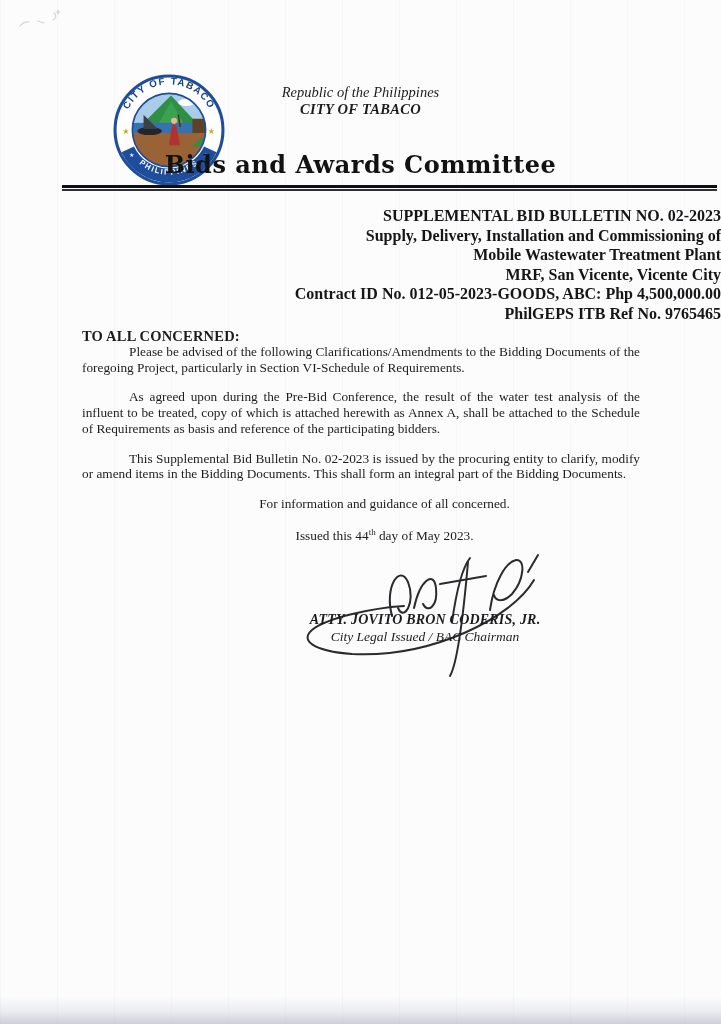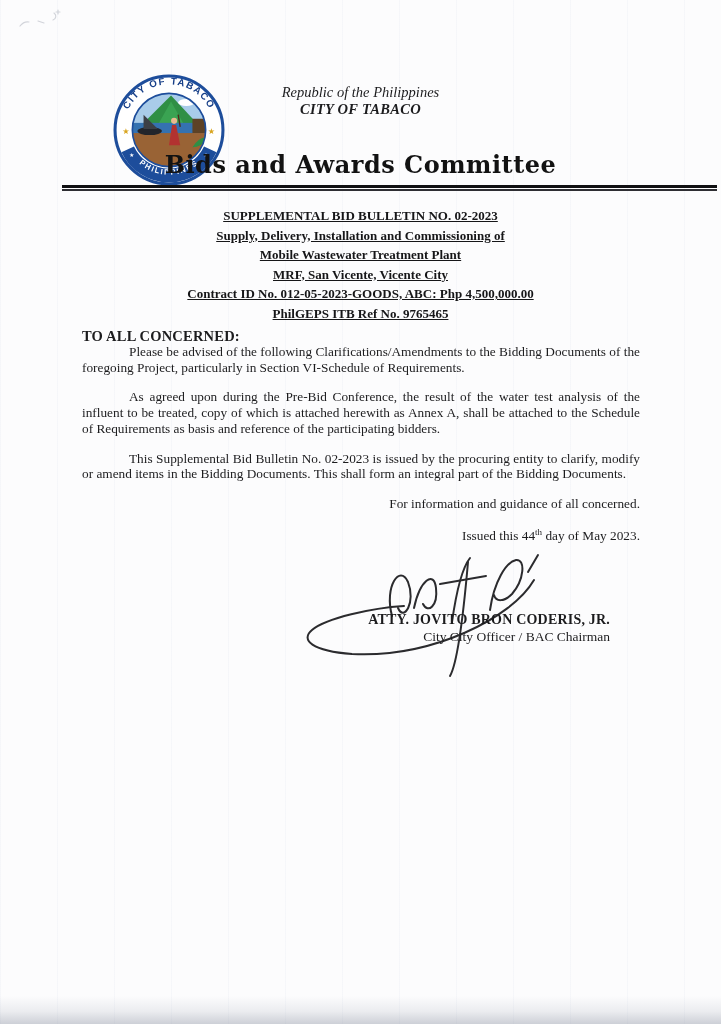--- a/index.html
+++ b/index.html
@@ -33,32 +33,32 @@
 
   .committee{position:absolute;top:150px;left:0;width:100%;text-align:center;
     font-family:"DejaVu Serif","Liberation Serif",serif;
     font-weight:800;font-size:24px;letter-spacing:.5px;color:#121212;
     transform:scaleY(1.04);}
 
   .rule{position:absolute;left:62px;right:4px;top:185px;}
   .rule .r1{height:3px;background:#101012;}
   .rule .r2{height:2px;background:#2e2e33;margin-top:1px;}
 
-  .title-block{position:absolute;top:206px;left:0;width:100%;text-align:center;
-    font-weight:bold;font-size:13px;line-height:19.5px;color:#161618;text-decoration:underline;}
+  .title-block{position:absolute;top:206px;left:0;width:100%;text-align:right;
+    font-weight:bold;font-size:16px;line-height:19.5px;color:#161618;}
 
   .salutation{position:absolute;left:82px;top:328px;font-weight:bold;font-size:14.5px;letter-spacing:.2px;}
 
   .body-text{position:absolute;left:82px;top:344px;width:558px;
     font-size:13.3px;line-height:15.7px;text-align:justify;}
   .body-text p{margin:0 0 14px 0;text-indent:47px;}
-  .body-text p.no-justify{text-align:right;}
+  .body-text p.no-justify{text-align:center;}
   sup{font-size:9px;line-height:0;vertical-align:super;}
 
-  .sig-block{position:absolute;left:240px;top:612px;width:370px;text-align:right;}
+  .sig-block{position:absolute;left:240px;top:612px;width:370px;text-align:center;font-style:italic;}
   .sig-name{font-weight:bold;font-size:14px;letter-spacing:.2px;}
   .sig-title{font-size:13.5px;margin-top:1px;}
   .sig-scribble{position:absolute;left:282px;top:550px;pointer-events:none;}
 </style>
 </head>
 <body>
 
 <div class="page">
 
   <svg class="pencil-marks" width="110" height="36" viewBox="0 0 110 36">
@@ -152,17 +152,17 @@
       <path d="M170,72 C174,44 180,18 188,8"></path>
       <path d="M158,34 L 204,26"></path>
       <path d="M208,60 C212,32 224,12 234,10 C244,9 242,30 230,44 C222,52 214,52 212,45"></path>
       <path d="M246,22 L 256,5"></path>
       <path d="M186,12 C182,58 176,112 168,126"></path>
     </g>
   </svg>
 
   <div class="sig-block">
     <div class="sig-name">ATTY. JOVITO BRON CODERIS, JR.</div>
-    <div class="sig-title">City City Officer / BAC Chairman</div>
+    <div class="sig-title">City Legal Issued / BAC Chairman</div>
   </div>
 
   <div class="scan-shadow-bottom"></div>
 </div>
 
 </body></html>

